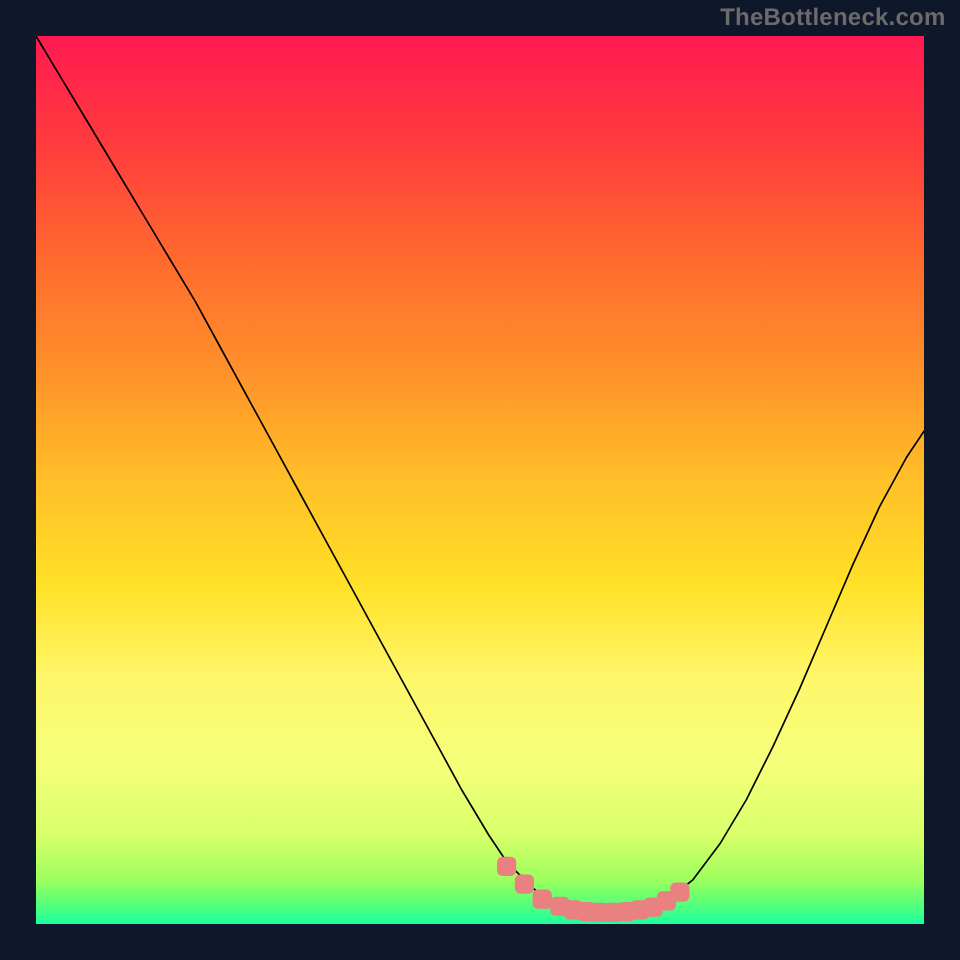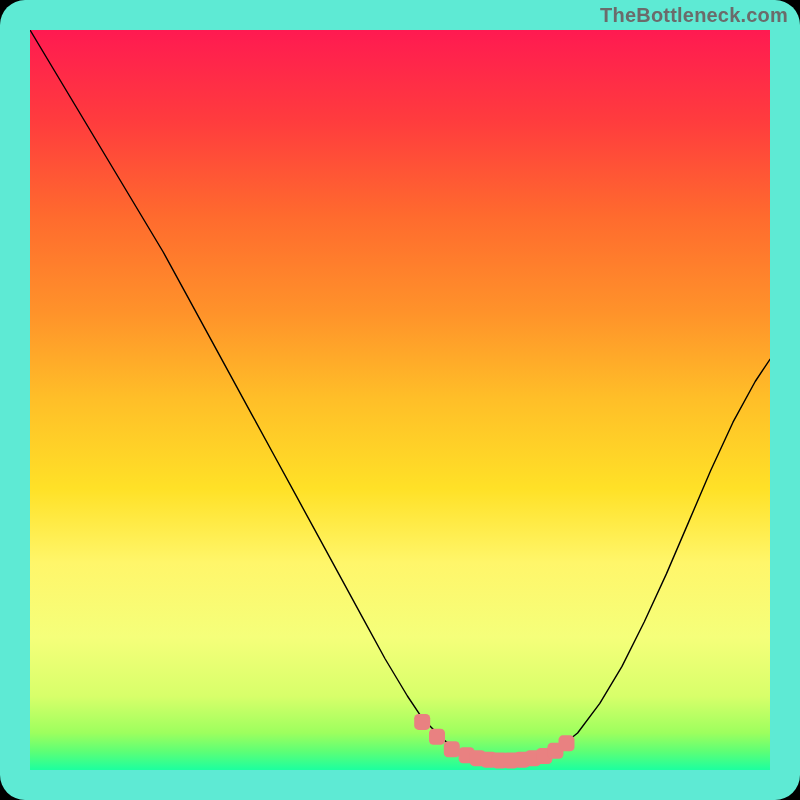--- a/index.html
+++ b/index.html
@@ -1,22 +1,21 @@
 <!DOCTYPE html>
 <html><head>
 <meta charset="utf-8">
 <style>
   * { margin: 0; padding: 0; box-sizing: border-box; }
   html, body { width: 800px; height: 800px; overflow: hidden; background: #000; }
   .frame {
     position: relative;
     width: 800px;
     height: 800px;
-    background: #5eead4;
-    border-radius: 25px;
+    background: #0f172a;
   }
   .watermark {
     position: absolute;
     top: 4px;
     right: 12px;
     font-family: Arial, Helvetica, sans-serif;
     font-size: 20px;
     font-weight: 600;
     color: #6b6b6b;
     letter-spacing: 0.2px;

